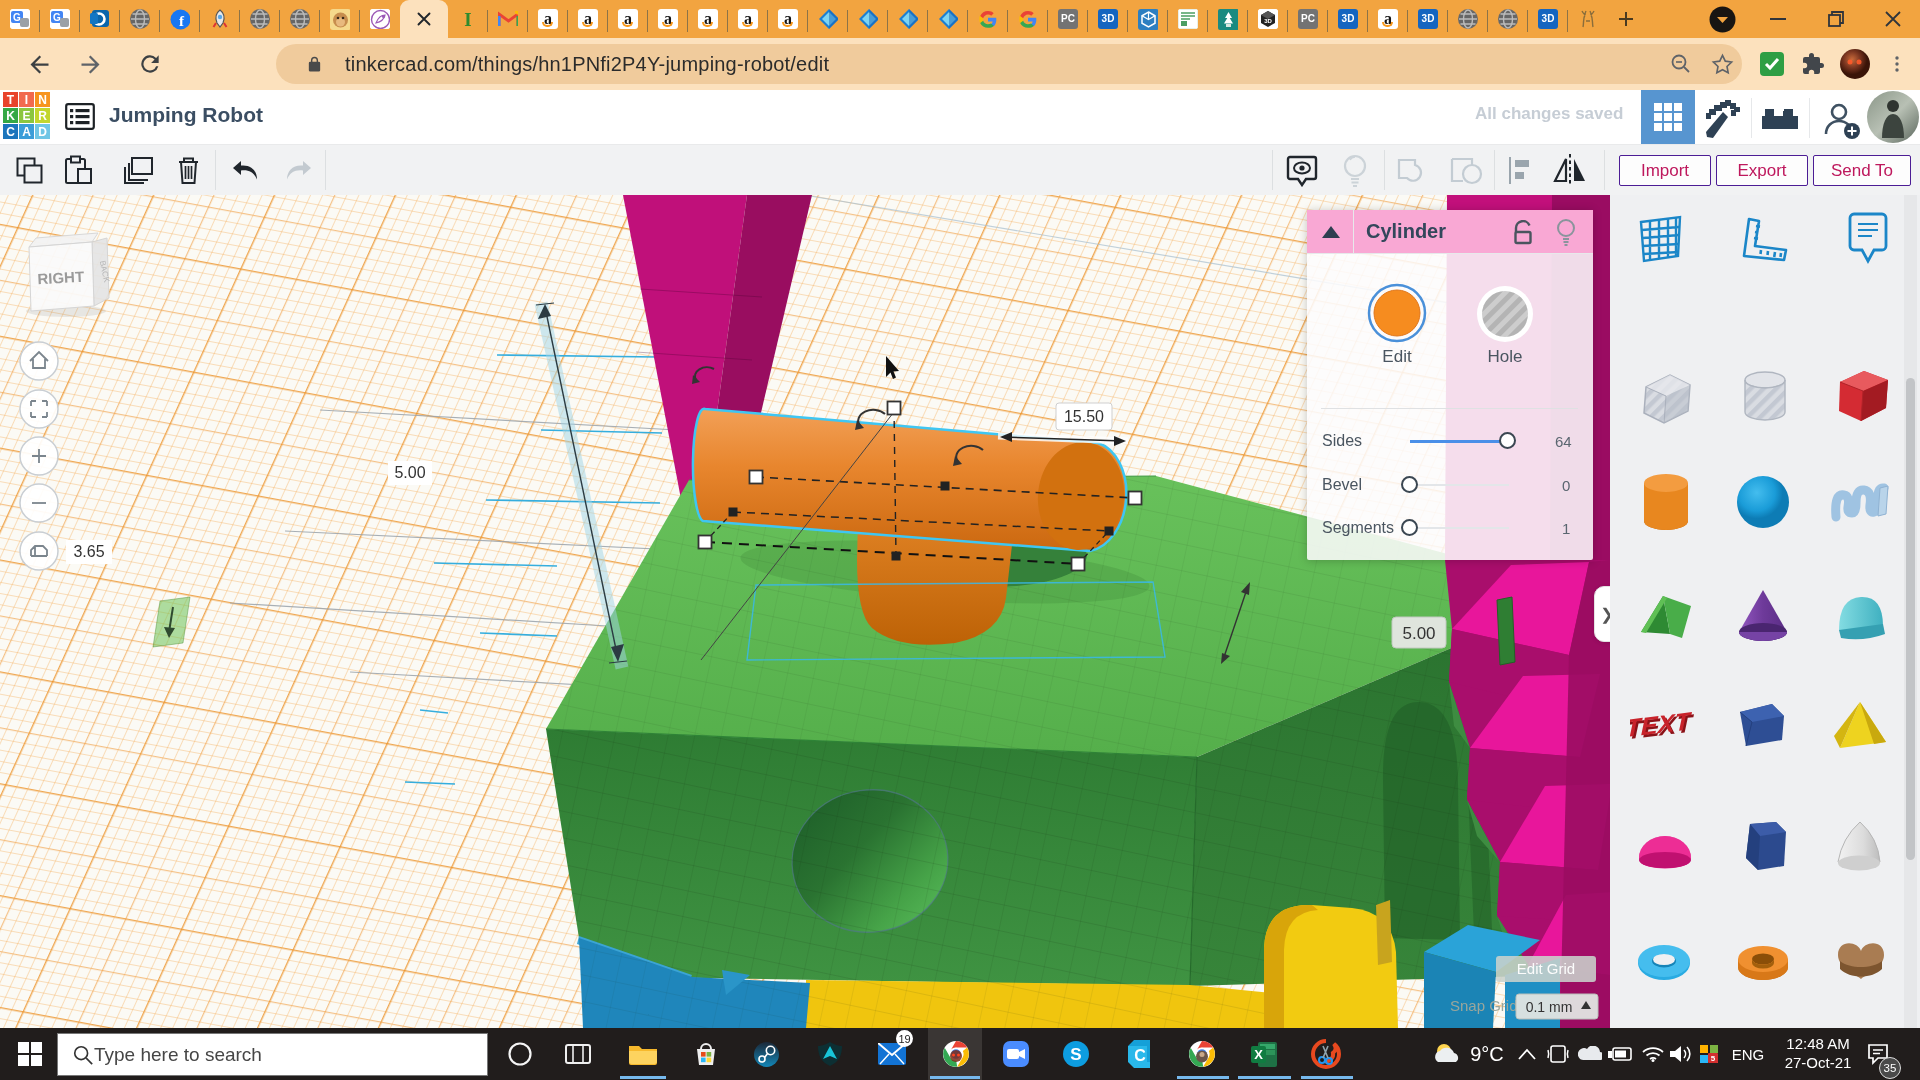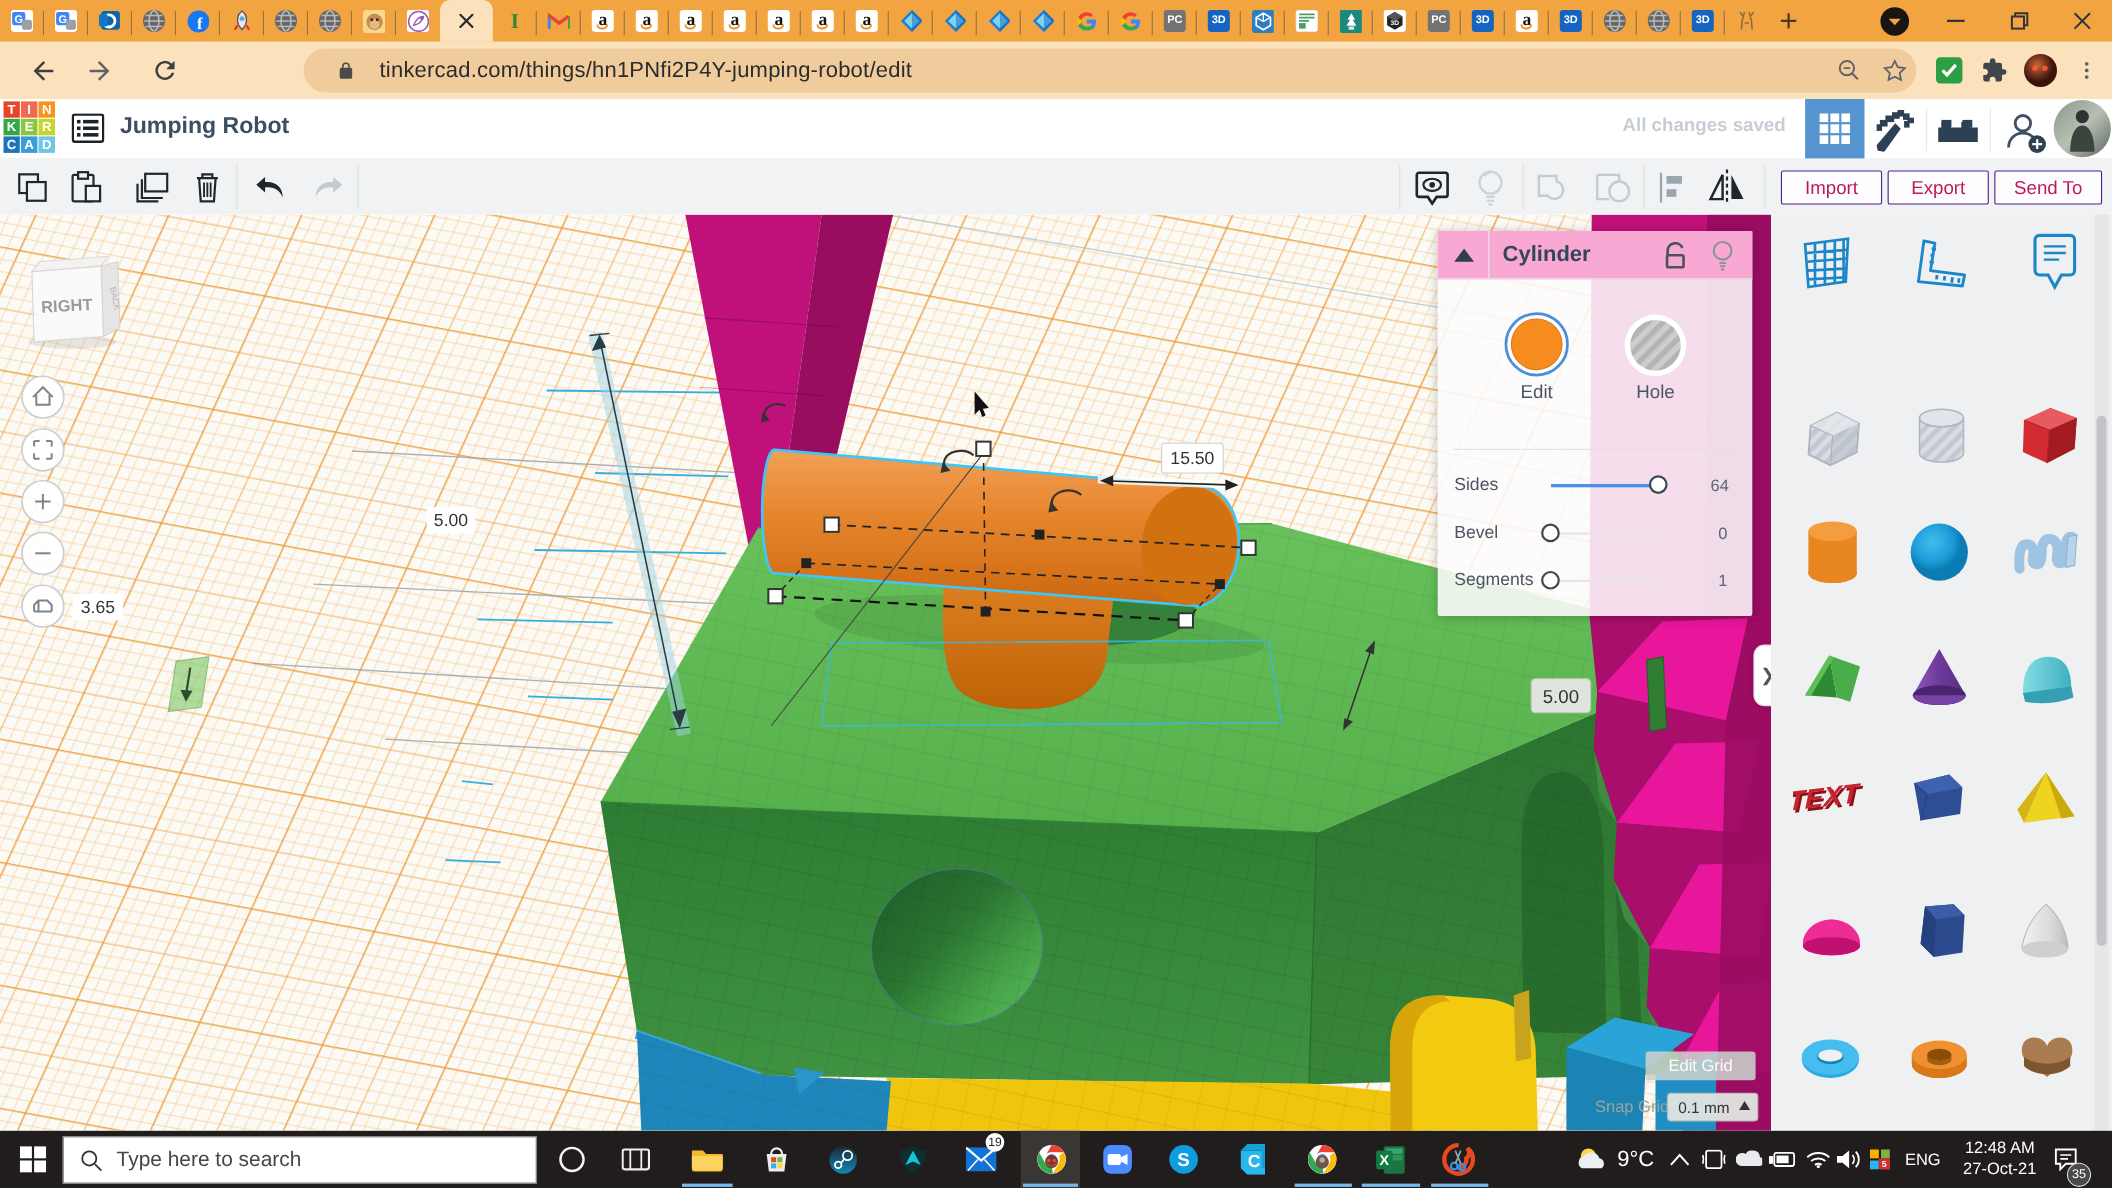--- a/index.html
+++ b/index.html
@@ -1006,21 +1006,21 @@
       <rect x="13" y="0" width="11" height="11"></rect>
       <rect x="0" y="13" width="11" height="11"></rect>
       <rect x="13" y="13" width="11" height="11"></rect>
     </g>
   </svg>
 <div class="abs" style="left:57px;top:1033px;width:431px;height:43px;background:#fff;border:1px solid #777;display:flex;align-items:center">
   <svg style="margin-left:14px" width="22" height="22" viewBox="0 0 24 24">
       <circle cx="10" cy="10" r="7" fill="none" stroke="#333" stroke-width="1.8"></circle>
       <path d="M15.5 15.5 L22 22" stroke="#333" stroke-width="1.8"></path>
     </svg>
-  <span style="margin-left:12px;font-size:19px;color:#464646">Type here to search</span>
+  <span style="margin-left:0;font-size:19px;color:#464646">Type here to search</span>
 </div>
 <div class="abs" style="left:928px;top:1028px;width:54px;height:52px;background:#3a3634"></div>
 <div class="tic" style="left:500px">
     <svg width="26" height="26">
       <circle cx="13" cy="13" r="10.5" fill="none" stroke="#f5f5f5" stroke-width="2.2"></circle>
     </svg>
   </div>
 <div class="tic" style="left:558px">
     <svg width="26" height="26">
       <rect x="1" y="4" width="24" height="18" rx="2" fill="none" stroke="#f0f0f0" stroke-width="2"></rect>

